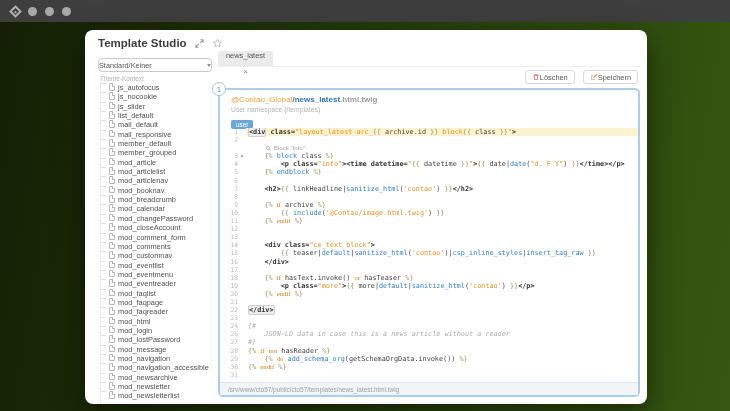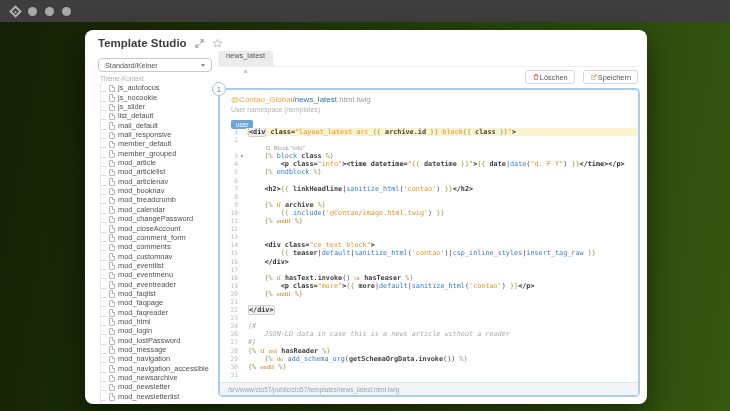--- a/index.html
+++ b/index.html
@@ -20,26 +20,26 @@
   .window { position:absolute; left:85px; top:30px; width:562px; height:374px; background:#fff;
     border-radius:8px; box-shadow:0 10px 30px rgba(0,0,0,.5); overflow:hidden; }
 
   .win-header { position:absolute; left:13px; top:7px; display:flex; align-items:center; gap:7px; }
   .win-title { font-size:11.5px; font-weight:bold; color:#3d3d3d; }
   .hd-ico { width:11px; height:11px; }
 
   
   .sidebar { position:absolute; left:13px; top:28px; width:202px; bottom:0; }
   .theme-select { width:114px; height:14px; border:1px solid #c9c9c9; border-radius:4px; background:#fff;
-    display:flex; align-items:center; justify-content:space-between; padding:0 6px; font-size:7.3px; color:#555; }
+    display:flex; align-items:center; justify-content:space-between; padding:0 0; font-size:7.3px; color:#555; }
   .sel-caret { width:0; height:0; border-left:2.5px solid transparent; border-right:2.5px solid transparent; border-top:3px solid #8f8f8f; }
   .sel-caption { font-size:6.4px; color:#b0b0b0; margin:3px 0 0 2px; }
   .tree { position:absolute; left:2px; top:24px; right:78px; bottom:0; overflow:hidden;
     border-left:1px solid #e8e8e8; padding-top:1px; }
-  .tree-item { display:flex; align-items:flex-end; height:9.35px; gap:3px; cursor:pointer; }
+  .tree-item { display:flex; align-items:flex-start; height:9.35px; gap:3px; cursor:pointer; }
   .t-dash { width:5px; height:1px; background:#dedede; flex:0 0 5px; }
   .doc-icon { width:6px; height:7.5px; border:1px solid #b5b5b5; border-radius:1px; background:#fff; position:relative; flex:0 0 6px; }
   .doc-icon::after { content:''; position:absolute; right:-1px; top:-1px; width:2.5px; height:2.5px; background:#fff; border-left:1px solid #b5b5b5; border-bottom:1px solid #b5b5b5; }
   .t-lbl { font-size:7.4px; color:#4f4f4f; white-space:nowrap; }
   .tree-scrollbar { position:absolute; right:70px; top:66%; width:3.5px; height:14%; background:#c9c9c9; border-radius:2px; }
 
   
   .main { position:absolute; left:133px; top:22px; right:7px; bottom:0; }
   .tabstrip { height:15px; border-bottom:1px solid #ededed; display:flex; align-items:flex-end; }
   .tab { background:#ebebeb; border-radius:3px 3px 0 0; height:15px; display:flex; align-items:center;
@@ -52,22 +52,22 @@
 
   
   .editor-card { position:absolute; left:0; right:0; top:36px; bottom:7px; border:2px solid #abcde9;
     border-radius:5px; background:#fff; }
   .step-badge { position:absolute; left:-8px; top:-8px; width:14px; height:14px; border-radius:50%;
     background:#fdfeff; border:1px solid #a5c4da; color:#76848f; font-size:8px; display:flex;
     align-items:center; justify-content:center; z-index:3; }
   .ed-header { padding:5px 11px 3px; }
   .ed-title { font-size:8px; }
   .ed-ns { color:#f0a43c; }
-  .ed-file { color:#3272b5; font-weight:normal; }
-  .ed-ext { color:#9b9b9b; }
+  .ed-file { color:#3272b5; font-weight:bold; }
+  .ed-ext { color:#9b9b9b;font-weight:bold; }
   .ed-sub { font-size:6.8px; color:#b3b3b3; margin-top:1.5px; }
   .scope-badge { display:inline-block; margin-top:3px; background:#6aa7d8; color:#fff; font-size:6.4px;
     padding:1px 5px 1.5px; border-radius:2px; }
 
   
   .code-area { position:absolute; left:0; right:0; top:38px; bottom:13px; overflow:hidden;
     font-family:"DejaVu Sans Mono", monospace; font-size:6.8px; }
   .crow { display:flex; height:8.1px; line-height:8.1px; }
   .gutter { flex:0 0 26px; display:flex; justify-content:flex-end; color:#b8b8b8; font-size:6.3px; }
   .lnum { text-align:right; }
@@ -75,21 +75,21 @@
   .ccontent { flex:1; white-space:pre; padding-left:2px; }
   .crow.hl .ccontent { background:#fbf3cf; }
   .lens-row .lcontent { flex:1; color:#9aa0a6; font-size:6.2px; font-family:"Liberation Sans",sans-serif; padding-left:19px; display:flex; align-items:center; }
   .lens-ico { width:7px; height:7px; }
   .tk-p { color:#3a3a3a; }
   .tk-tag, .tk-attr { color:#333; font-weight:bold; }
   .tk-tagm { color:#333; font-weight:bold; background:#f0f0f0; border:1px solid #cfcfcf; border-radius:2px; }
   .tk-str { color:#ee8f1d; }
   .tk-kw { color:#d9780d;font-family:Liberation Serif, serif; }
   .tk-fn { color:#2f7ed8; }
-  .tk-var { color:#3f3f3f; font-weight:bold; }
+  .tk-var { color:#3f3f3f; font-weight:normal; }
   .tk-dlm { color:#a09a64; }
   .tk-cmt { color:#ababab; font-style:italic; }
 
   .ed-footer { position:absolute; left:0; right:0; bottom:0; height:13px; background:#f2f5f8;
     border-top:1px solid #dfe6ec; font-size:6.4px; color:#96a3ad; padding:2.5px 8px; }
 </style>
 </head>
 <body>
 
 <div class="stage">

